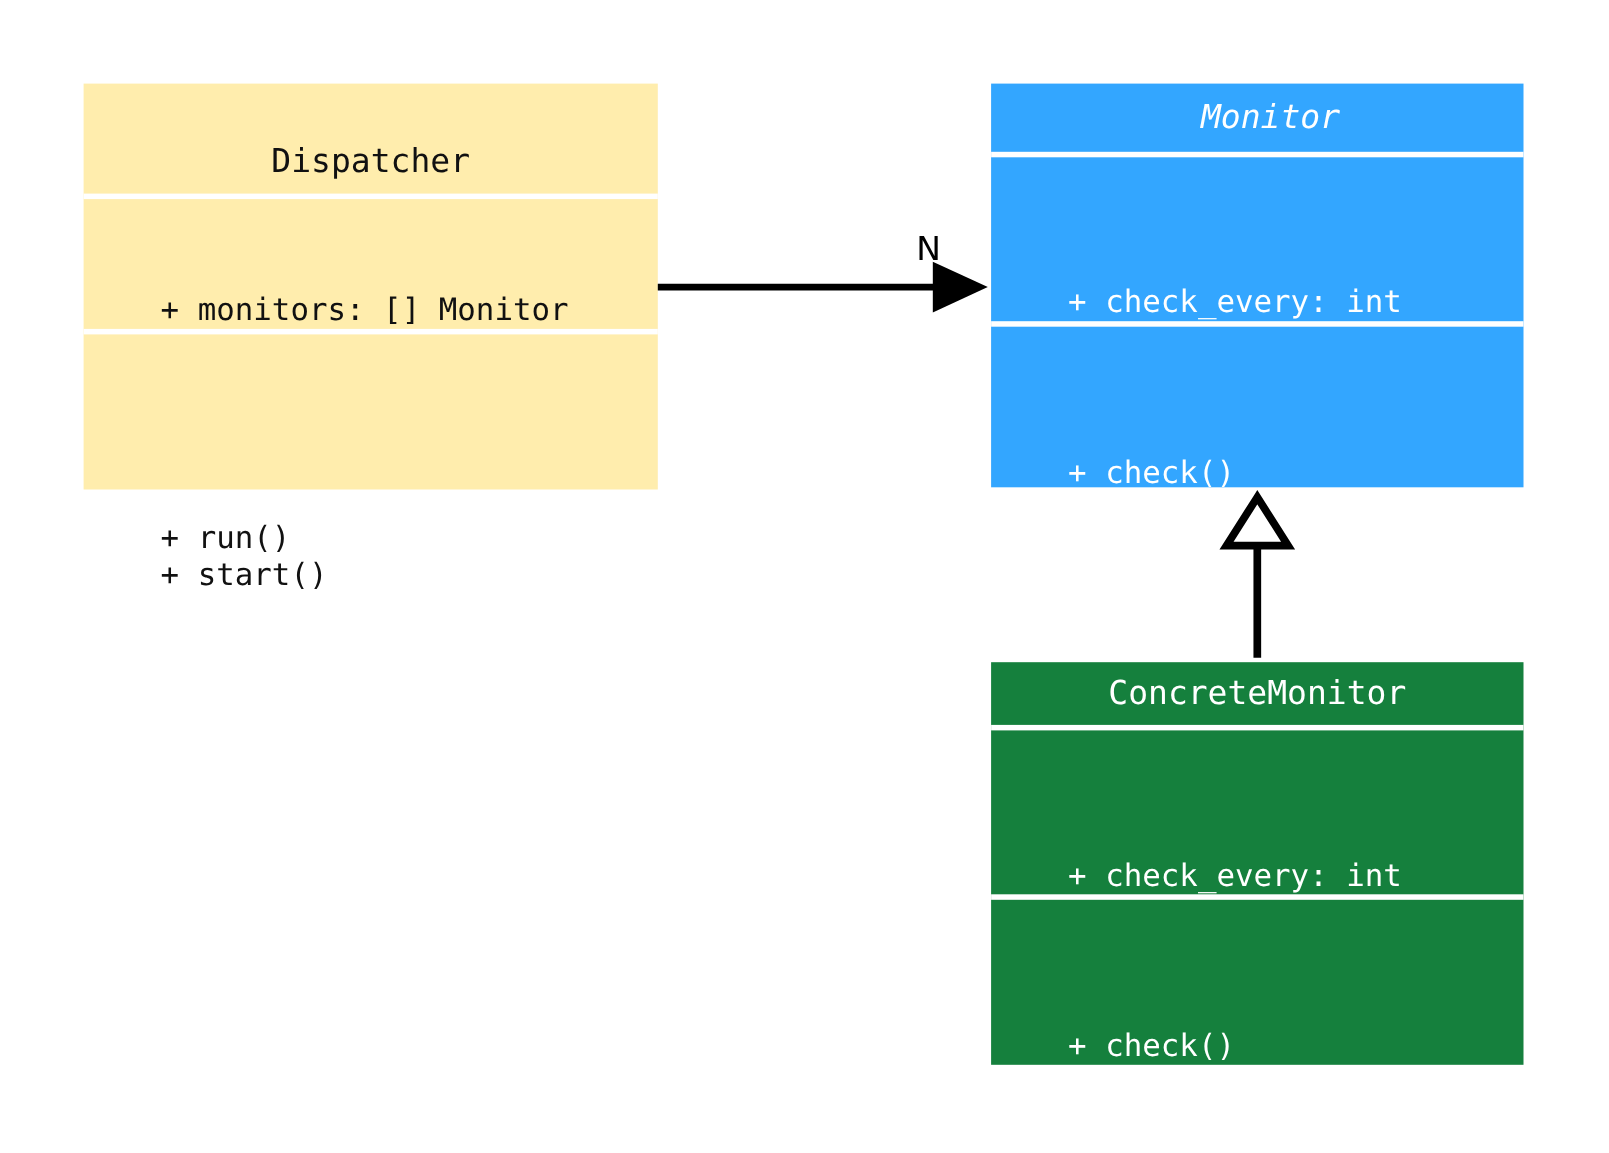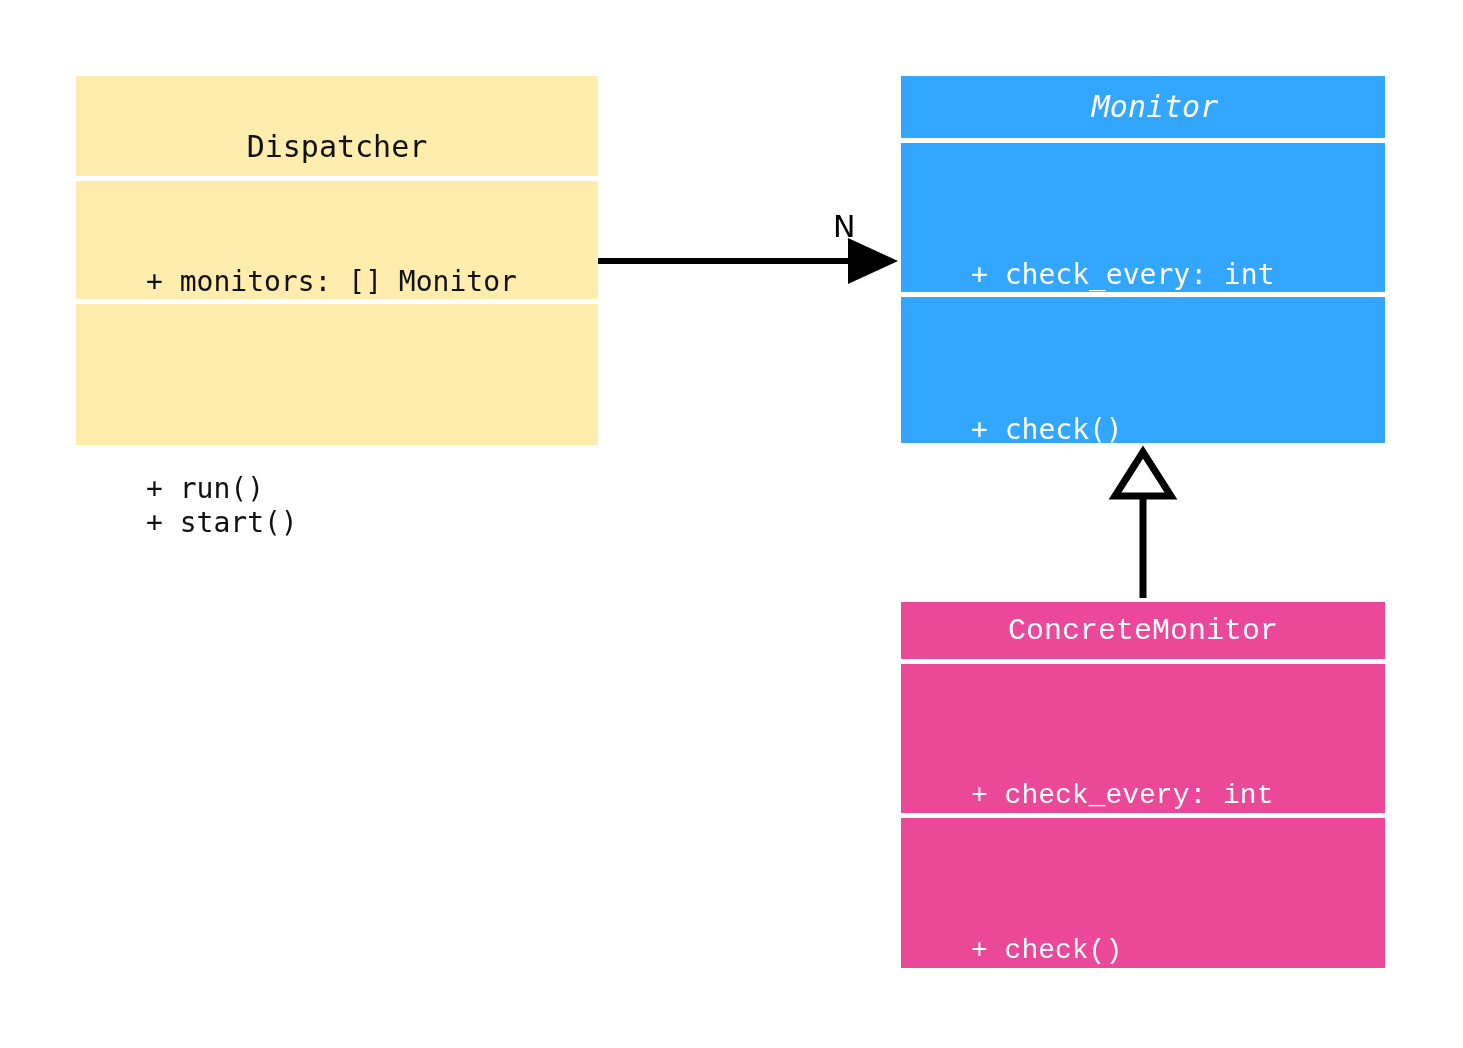--- a/index.html
+++ b/index.html
@@ -55,21 +55,21 @@
   .band-gap {
     width: 100%;
     background: #ffffff;
   }
 
   
   .theme-dispatcher { background: #ffedad; color: #111111; }
   
   .theme-monitor { background: #33a6ff; color: #ffffff; }
   
-  .theme-concrete { background: #ec4899; color: #ffffff; font-family: Liberation Mono, monospace; }
+  .theme-concrete { background: #15803d; color: #ffffff; }
 
   
   .edge-layer {
     position: absolute;
     left: 0;
     top: 0;
     width: 1463px;
     height: 1048px;
     pointer-events: none;
   }

